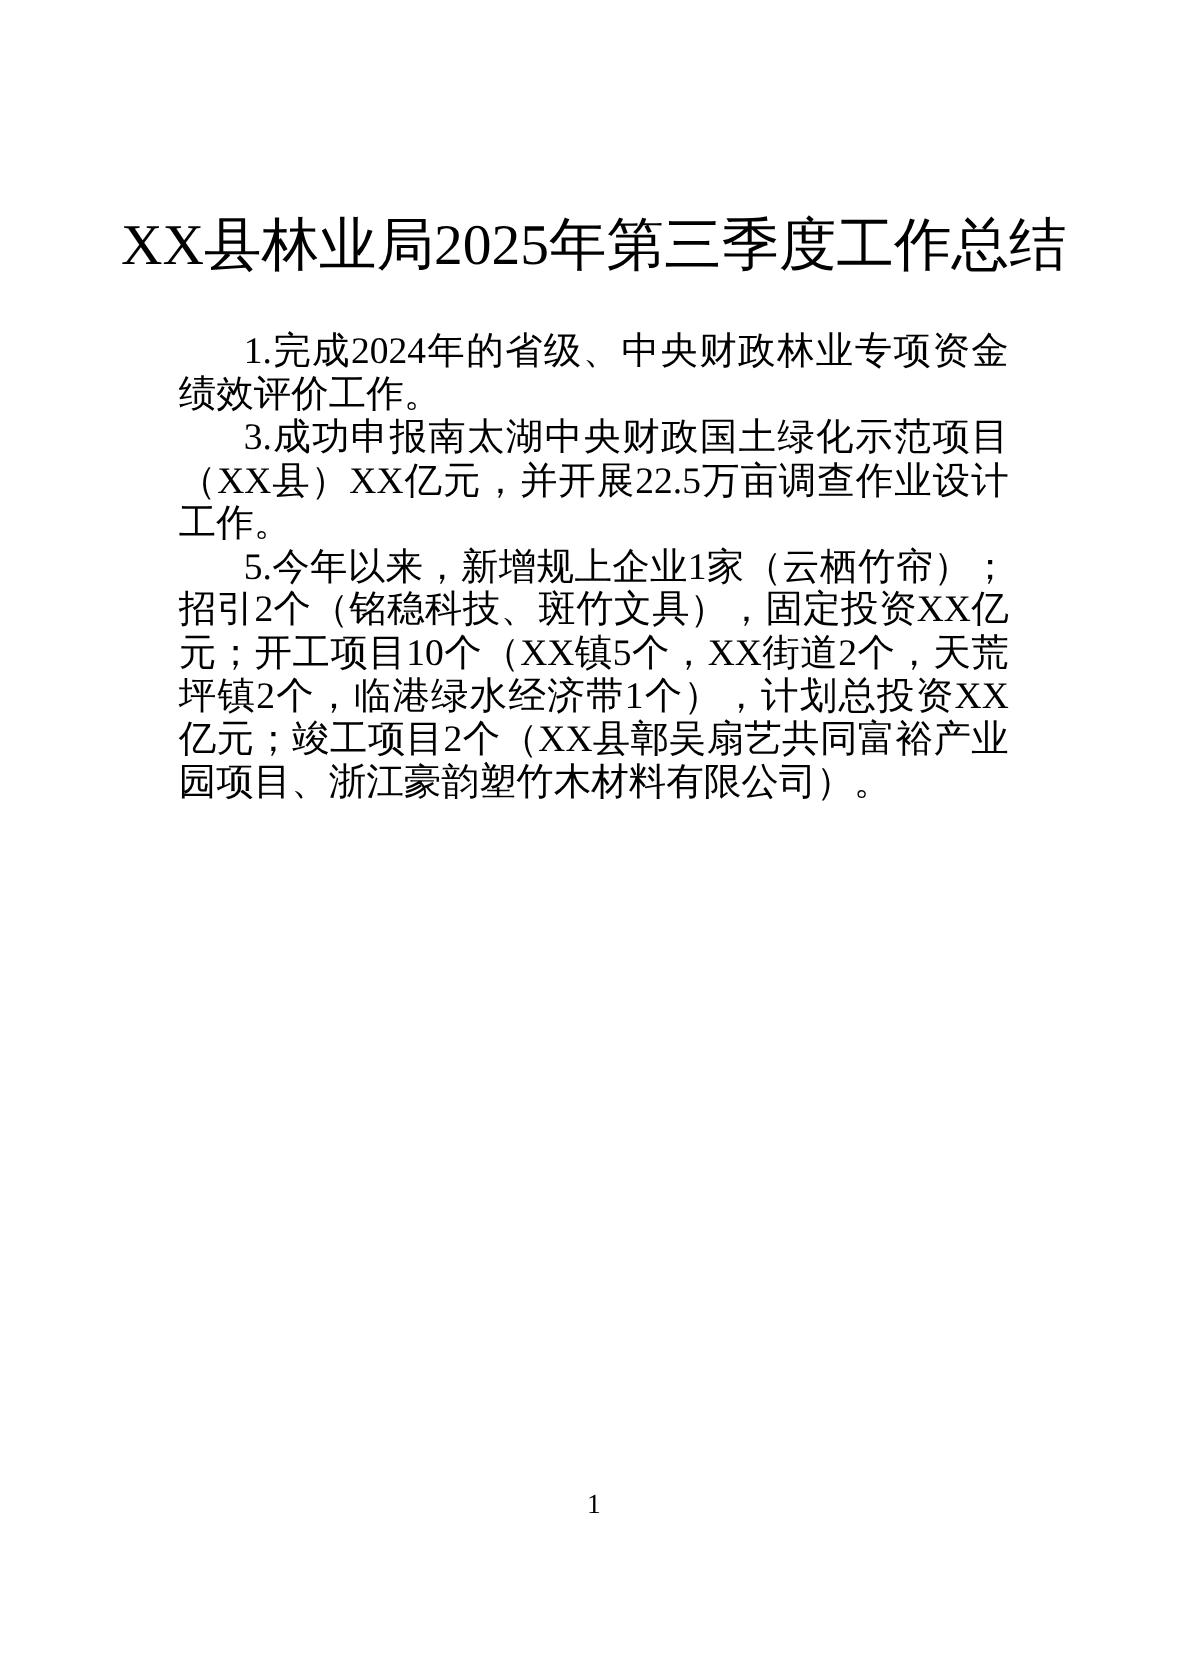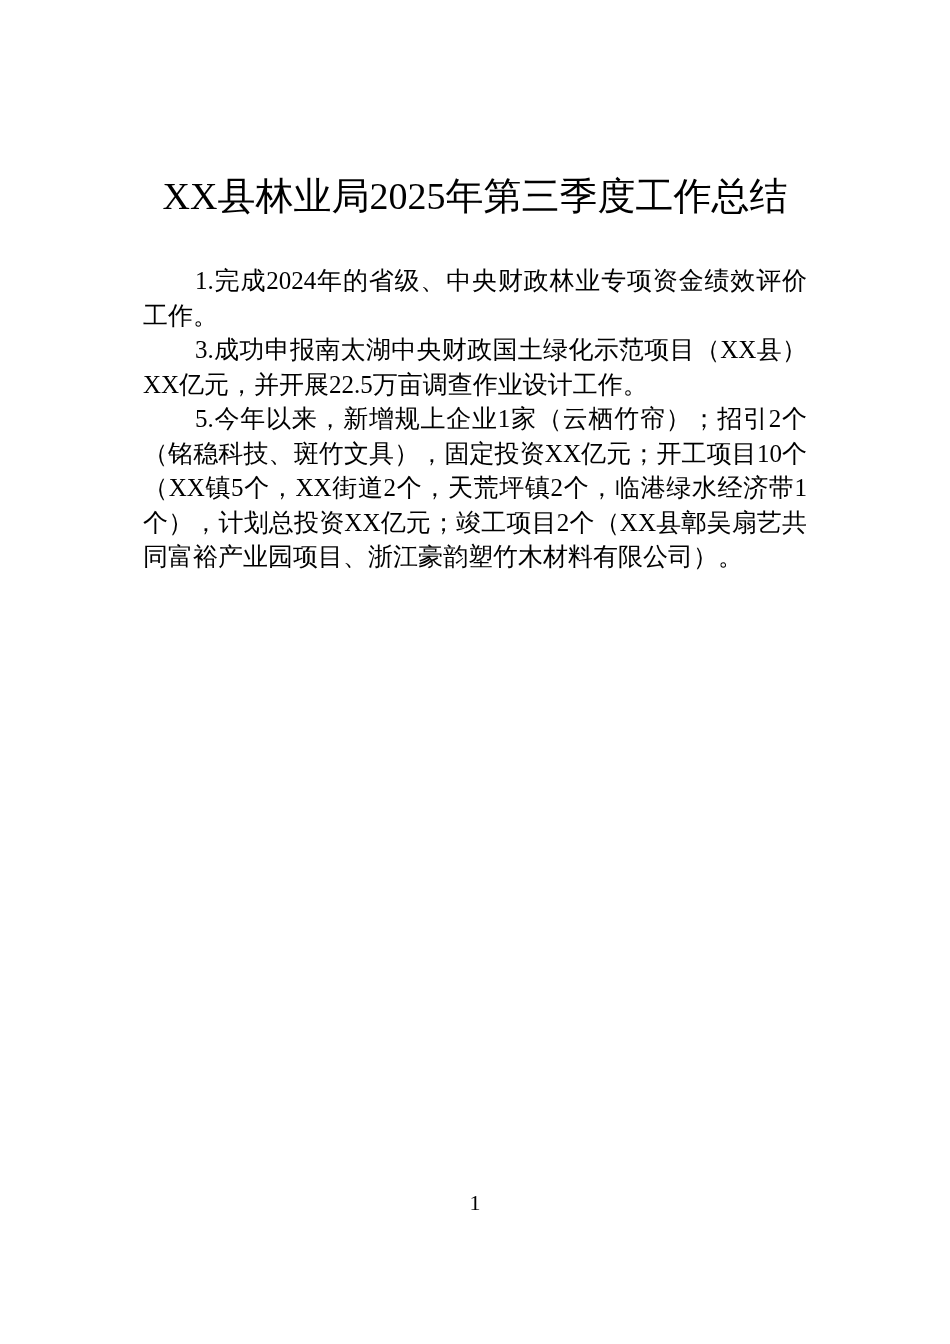--- a/index.html
+++ b/index.html
@@ -3,28 +3,28 @@
 <meta charset="utf-8">
 <style>
   html, body { margin: 0; padding: 0; background: #ffffff; }
   body { width: 950px; height: 1344px; position: relative; overflow: hidden; }
   .page {
     position: absolute; left: 0; top: 0; width: 950px; height: 1344px; background: #fff;
     font-family: "Liberation Serif", "DejaVu Serif", serif; color: #000;
   }
   .title {
     position: absolute; left: 0; top: 172px; width: 950px; text-align: center;
-    font-size: 38px; line-height: 48px; letter-spacing: 0px;
+    font-size: 46px; line-height: 48px; letter-spacing: 0px;
     font-family: "Liberation Serif", "DejaVu Sans", serif;
   }
   .body {
     position: absolute; left: 143px; top: 264px; width: 664px;
   }
   .para {
-    margin: 0; font-size: 25px; line-height: 34.5px; text-align: justify;
+    margin: 0; font-size: 30px; line-height: 34.5px; text-align: justify;
     text-indent: 52px; text-justify: inter-character;
     font-family: "Liberation Serif", "DejaVu Sans", serif;
   }
   .page-number {
     position: absolute; left: 0; top: 1188px; width: 950px; text-align: center;
     font-size: 22px; line-height: 30px;
   }
 </style>
 </head>
 <body>

